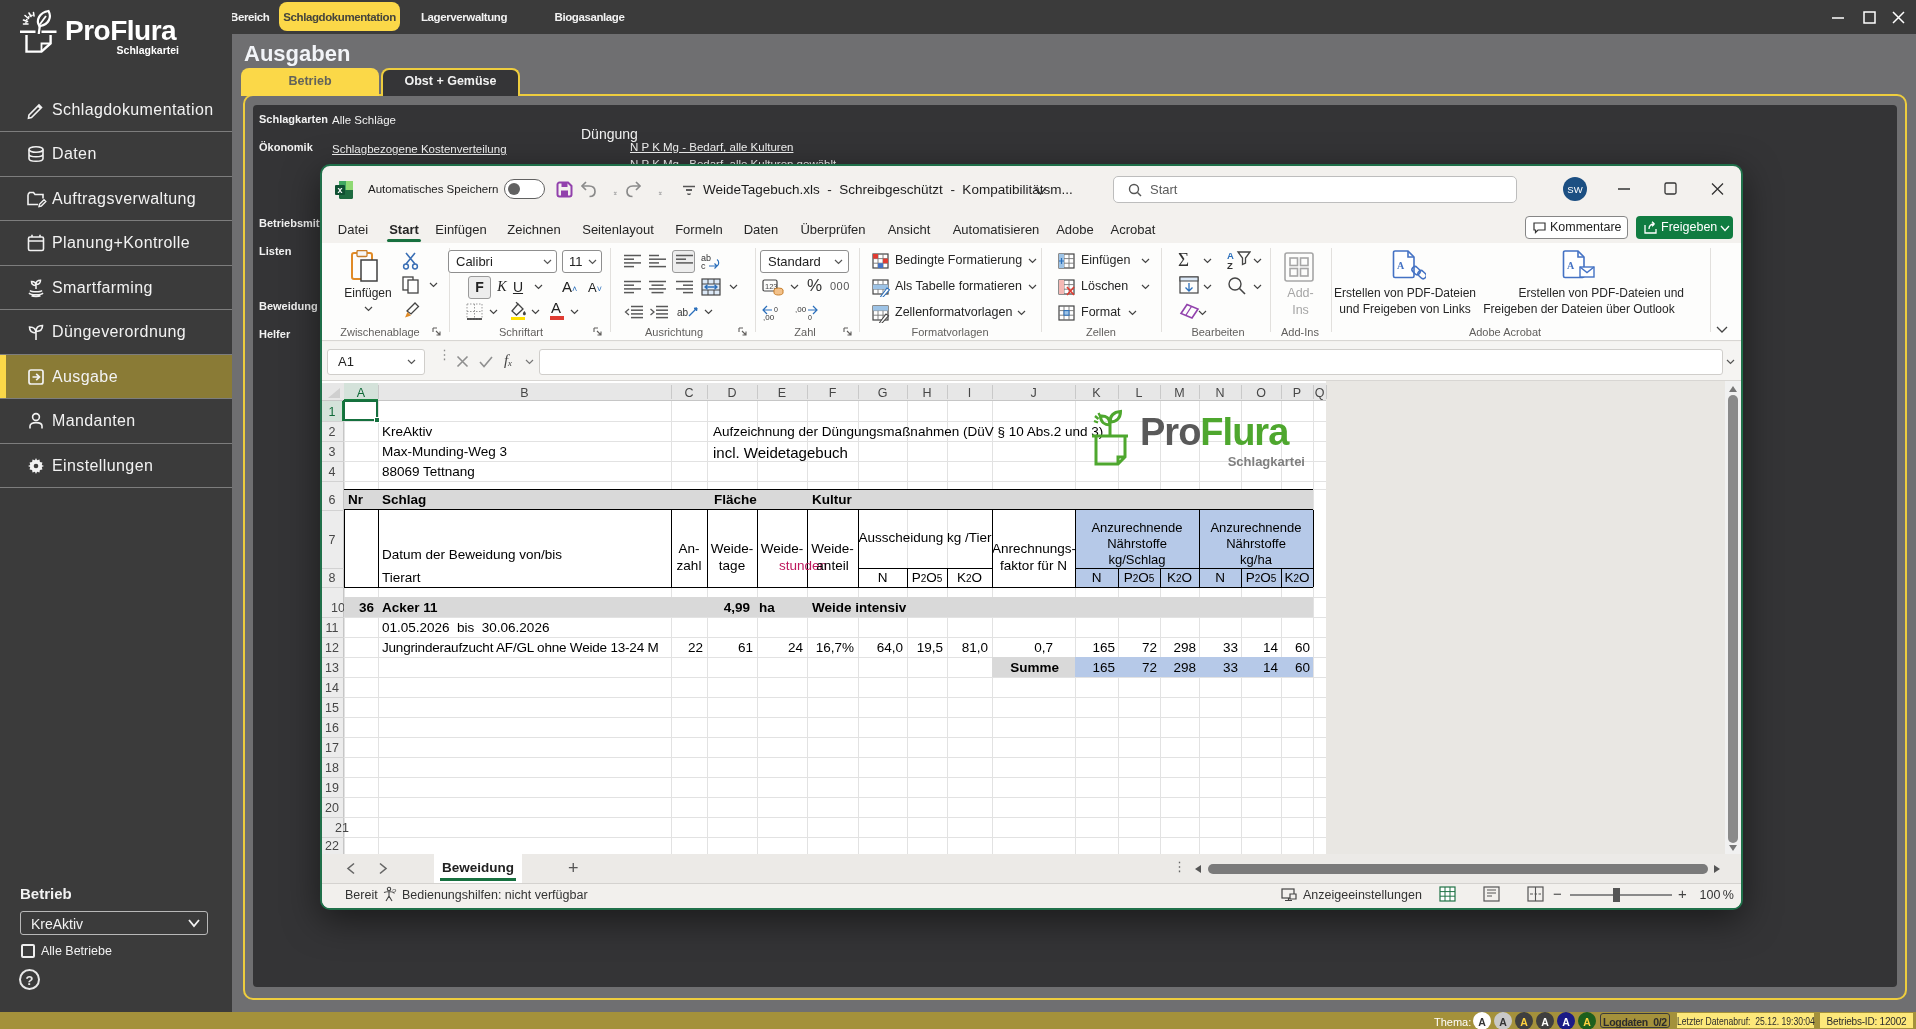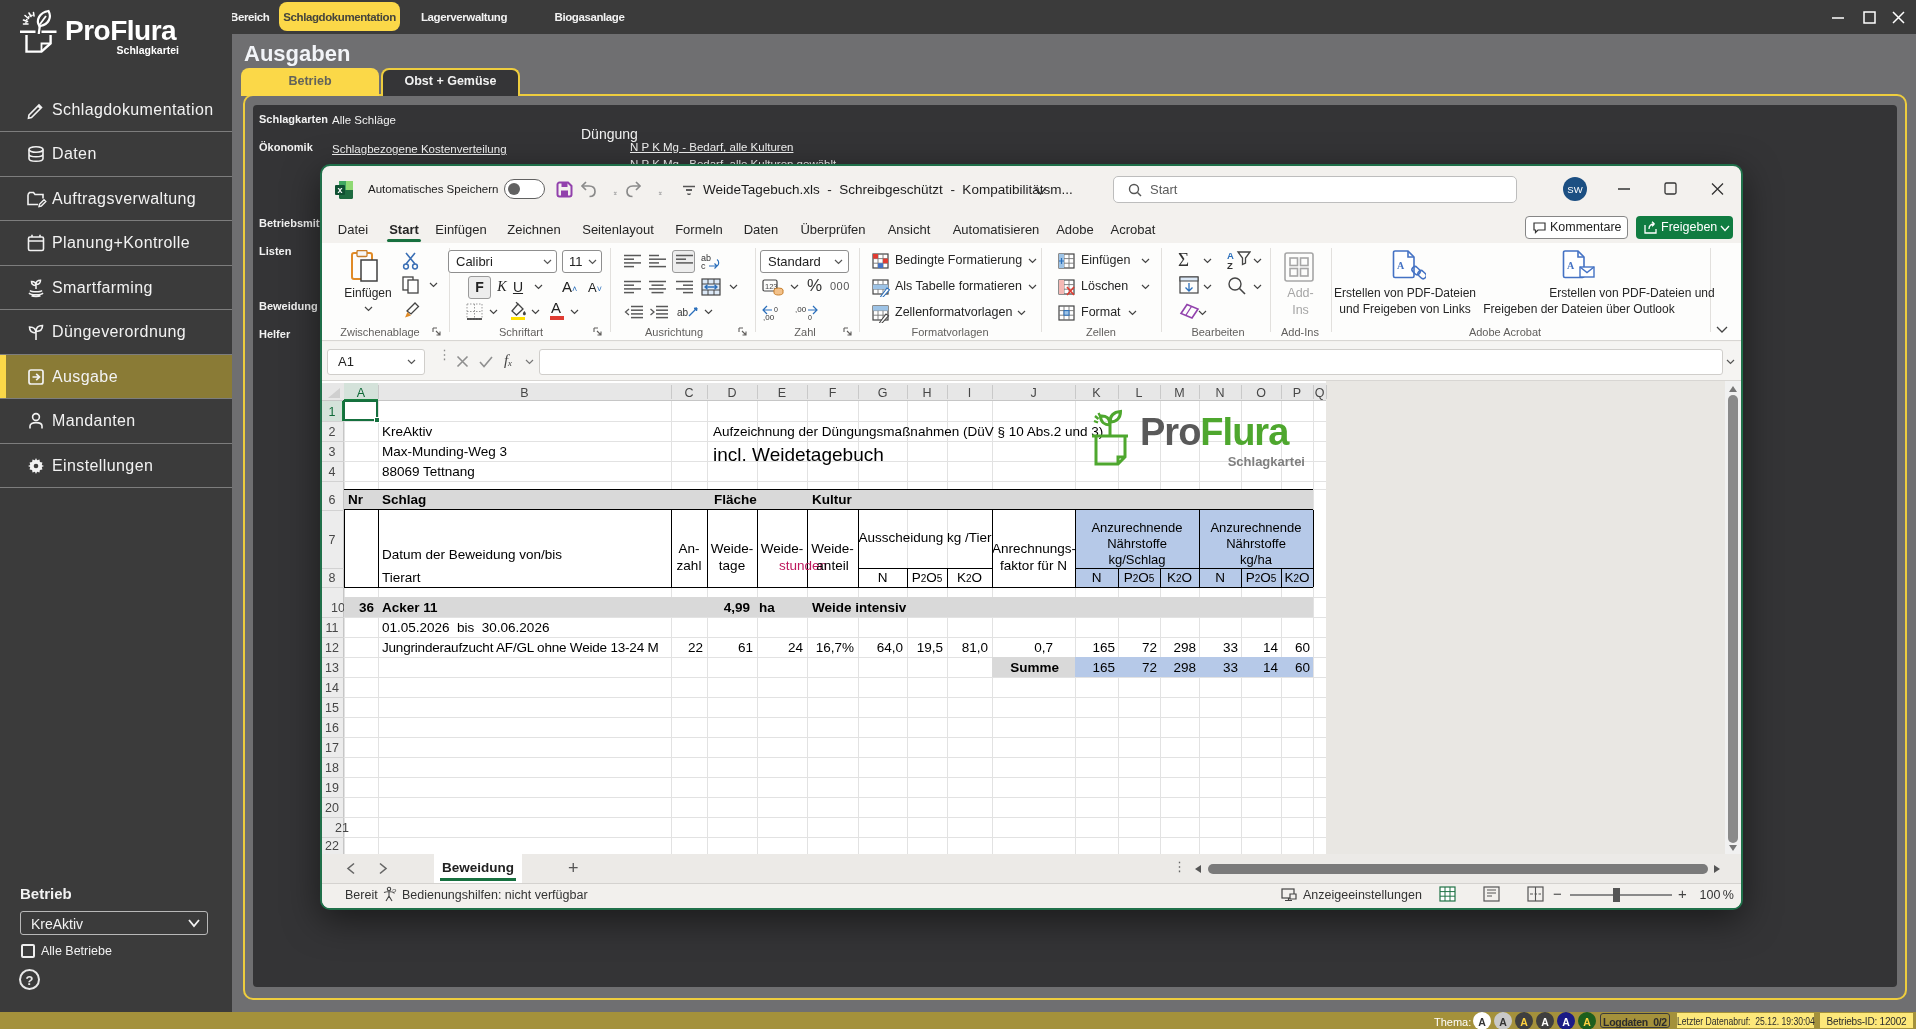--- a/index.html
+++ b/index.html
@@ -503,21 +503,21 @@
         </svg>
         <div class="tx" style="left:993px;top:120px;width:180px;text-align:center;font-size:12px;color:#262626">Erstellen von PDF-Dateien</div>
         <div class="tx" style="left:993px;top:136px;width:180px;text-align:center;font-size:12px;color:#262626">und Freigeben von Links</div>
         <svg class="ab" style="left:1240px;top:84px" width="34" height="30" viewBox="0 0 34 30">
           <path d="M3 1 H16 L22 7 V26 a1.5 1.5 0 0 1 -1.5 1.5 H3 A1.5 1.5 0 0 1 1.5 26 V2.5 A1.5 1.5 0 0 1 3 1 Z" fill="#fff" stroke="#4472c4" stroke-width="1.6"></path>
           <path d="M16 1 V7 H22" fill="none" stroke="#4472c4" stroke-width="1.6"></path>
           <text x="5" y="19" font-size="10" font-weight="bold" fill="#4472c4" font-family="Liberation Serif">A</text>
           <rect x="18" y="17" width="14" height="10" fill="#fff" stroke="#4472c4" stroke-width="1.4"></rect>
           <path d="M18 17 l7 5.5 7 -5.5" fill="none" stroke="#4472c4" stroke-width="1.4"></path>
         </svg>
-        <div class="tx" style="left:1196px;top:120px;width:228px;text-align:center;font-size:12px;color:#262626">Erstellen von PDF-Dateien und</div>
+        <div class="tx" style="left:1134px;top:120px;width:228px;text-align:right;font-size:12px;color:#262626">Erstellen von PDF-Dateien und</div>
         <div class="tx" style="left:1143px;top:136px;width:228px;text-align:center;font-size:12px;color:#262626">Freigeben der Dateien über Outlook</div>
         <svg class="ab" style="left:1394px;top:160px" width="12" height="8" viewBox="0 0 12 8">
           <path d="M1 1 L6 6 L11 1" fill="none" stroke="#444" stroke-width="1.3"></path>
         </svg>
 <div class="ab" style="left:0;top:176px;width:1419px;height:39px;background:#f5f4f2;border-bottom:1px solid #d8d6d3"></div>
 <div class="ab" style="left:5px;top:183px;width:98px;height:26px;background:#fff;border:1px solid #d0cecb;border-radius:3px"></div>
 <div class="tx" style="left:16px;top:188px;font-size:13px;color:#222">A1</div>
 <svg class="ab" style="left:85px;top:193px" width="9" height="6" viewBox="0 0 9 6">
           <path d="M1 1 L4.5 4.5 L8 1" fill="none" stroke="#555" stroke-width="1.2"></path>
         </svg>
@@ -666,21 +666,21 @@
           <div class="tx" style="left:0;top:399.5px;width:20px;text-align:center;font-size:12.5px;color:#474747">19</div>
           <div class="ab" style="left:0;top:436px;width:22px;height:1px;background:#d2d2d2"></div>
           <div class="tx" style="left:0;top:419.5px;width:20px;text-align:center;font-size:12.5px;color:#474747">20</div>
           <div class="ab" style="left:0;top:456px;width:22px;height:1px;background:#d2d2d2"></div>
           <div class="tx" style="left:0;top:439.5px;width:40px;text-align:center;font-size:12.5px;color:#474747">21</div>
           <div class="tx" style="left:0;top:458.0px;width:20px;text-align:center;font-size:12.5px;color:#474747">22</div>
           <div class="tx" style="left:60px;top:43px;font-size:13.5px;color:#000;">KreAktiv</div>
           <div class="tx" style="left:60px;top:63px;font-size:13.5px;color:#000;">Max-Munding-Weg 3</div>
           <div class="tx" style="left:60px;top:83px;font-size:13.5px;color:#000;">88069 Tettnang</div>
           <div class="tx" style="left:391px;top:43px;font-size:13.5px;color:#000;">Aufzeichnung der Düngungsmaßnahmen (DüV § 10 Abs.2 und 3)</div>
-          <div class="tx" style="left:391px;top:63px;font-size:19px;color:#000;">incl. Weidetagebuch</div>
+          <div class="tx" style="left:391px;top:63px;font-size:15px;color:#000;">incl. Weidetagebuch</div>
           <svg class="ab" style="left:764px;top:27px" width="48" height="64" viewBox="0 0 48 64">
 <path d="M24 28 V13 M24 17 C24 10 20 7.5 14.5 8 C14.5 14 18.5 17 24 17" fill="none" stroke="#4ea72e" stroke-width="3"></path>
 <path d="M24 14 C24 7 28.5 4 34.5 3.5 C34.5 10.5 30 14 24 14" fill="none" stroke="#4ea72e" stroke-width="3"></path>
 <path d="M12.5 5 l2 4 M9 8 l3.5 3 M8 13 l4 1.5" stroke="#4ea72e" stroke-width="2.4" fill="none"></path>
 <path d="M6 28 H42 M10 28 V56 H32 L39 49 V28 M32 56 V49 H39" fill="none" stroke="#4ea72e" stroke-width="3"></path>
 </svg>
           <div class="tx" style="left:818px;top:30px;font-size:38px;font-weight:700;letter-spacing:-1px;color:#595959">Pro<span style="color:#4ea72e">Flura</span></div>
           <div class="tx" style="left:818px;top:73px;width:165px;text-align:right;font-size:13px;font-weight:700;color:#7f7f7f">Schlagkartei</div>
           <div class="ab" style="left:22px;top:108px;width:969px;height:21px;background:#d9d9d9;border-top:1px solid #000;border-bottom:1px solid #000"></div>
           <div class="tx" style="left:26px;top:111px;font-size:13.5px;color:#000;font-weight:700">Nr</div>

